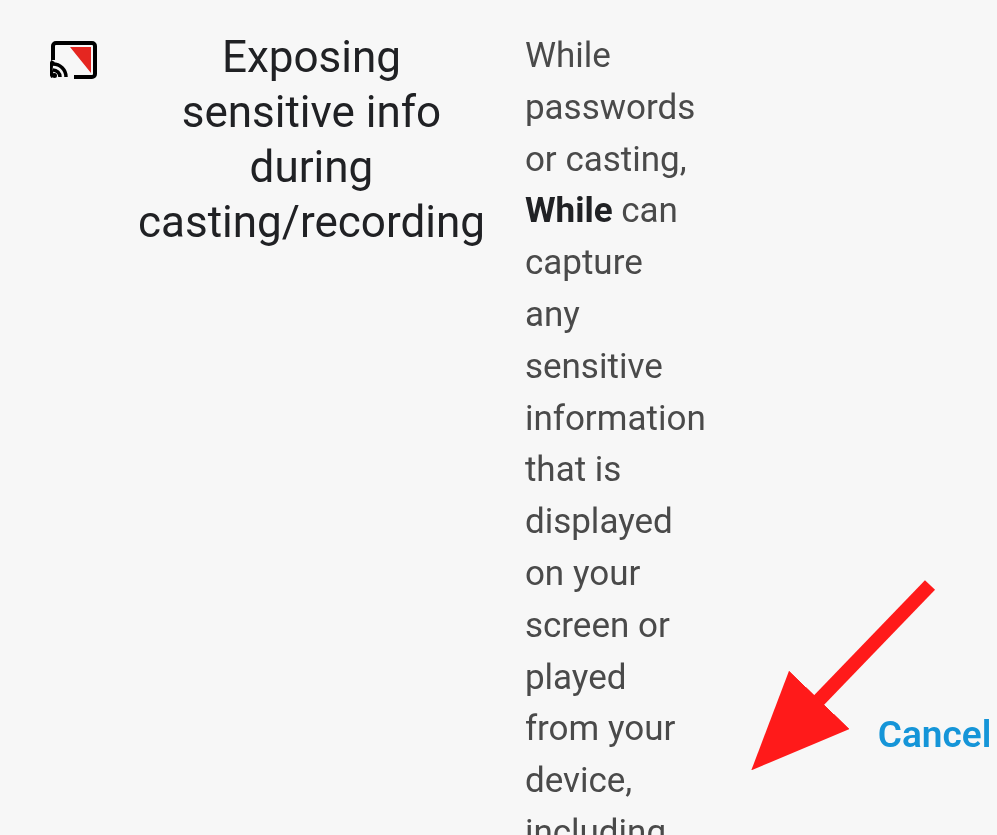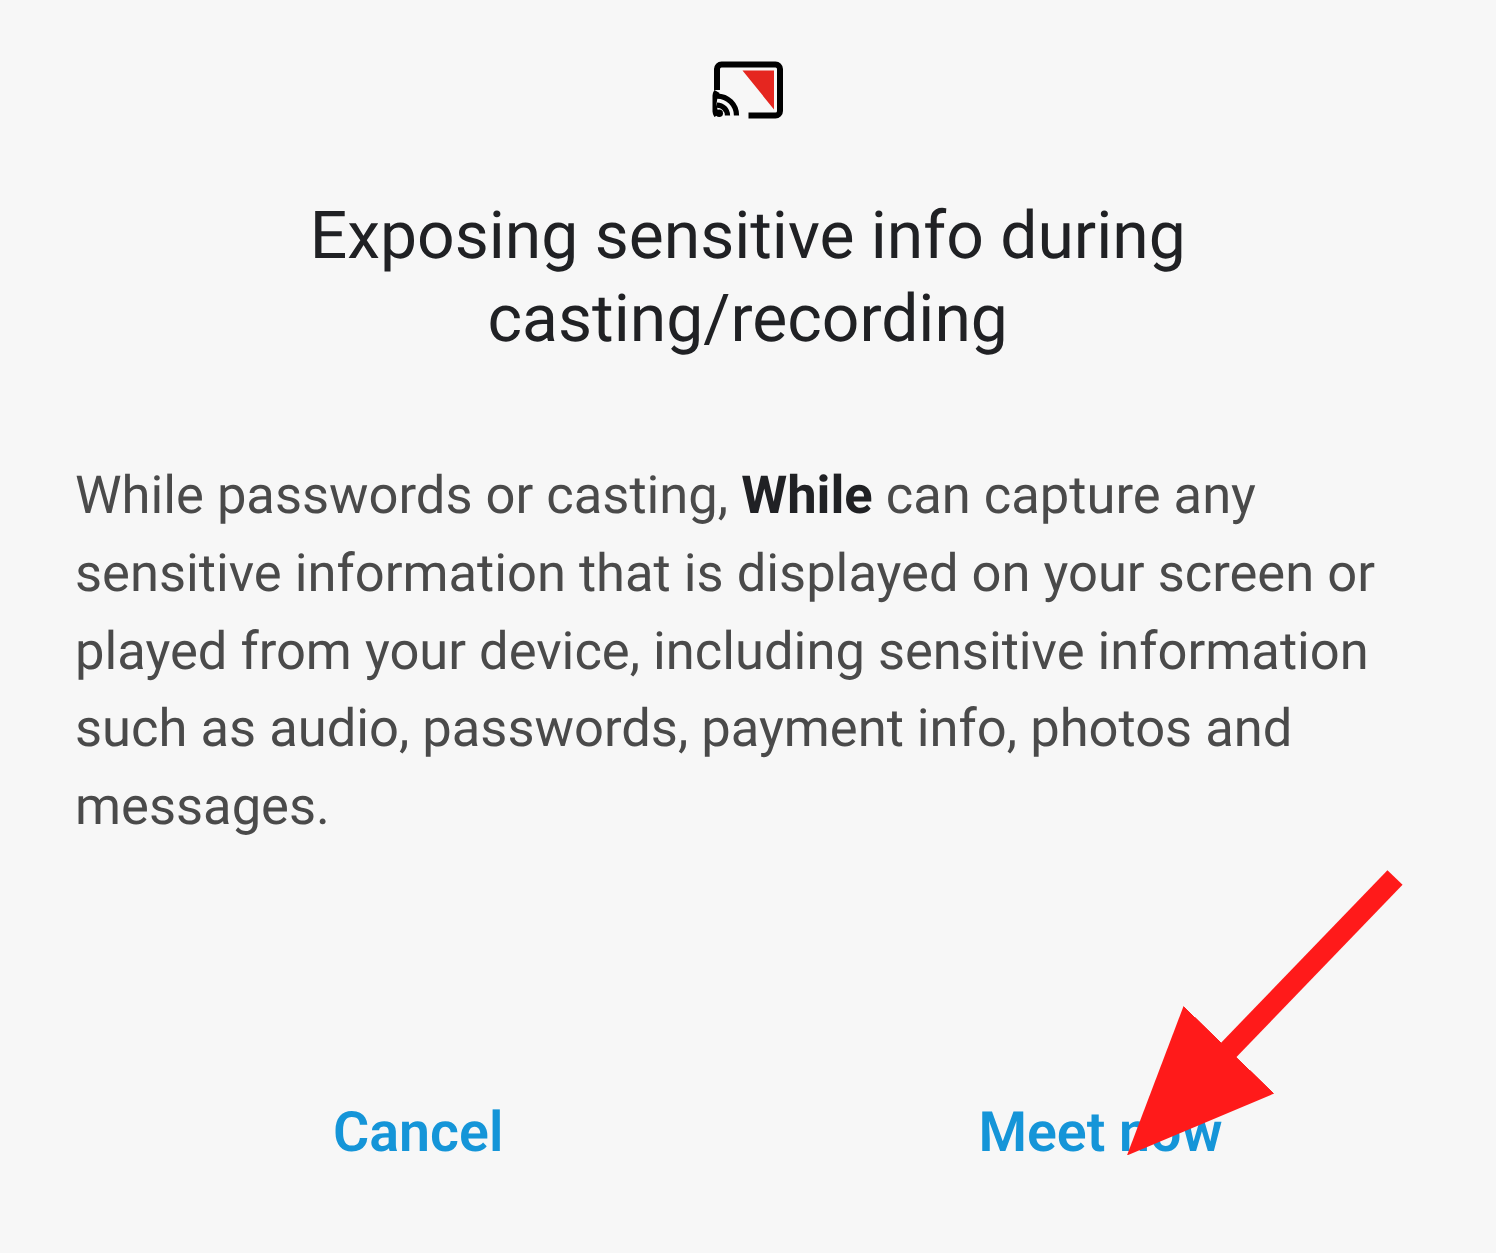--- a/index.html
+++ b/index.html
@@ -13,21 +13,21 @@
       background: #f7f7f7;
       font-family: -apple-system, BlinkMacSystemFont, "Segoe UI", Roboto, Helvetica, Arial, sans-serif;
       position: relative;
       overflow: hidden;
     }
     .dialog {
       width: 100%;
       height: 100%;
       padding: 30px 50px 40px 50px;
       display: flex;
-      flex-direction: column;
+      flex-direction: row;
     }
     .icon-row {
       display: flex;
       justify-content: center;
       margin-top: 10px;
       margin-bottom: 50px;
     }
     .cast-icon-wrap {
       width: 48px;
       height: 40px;

